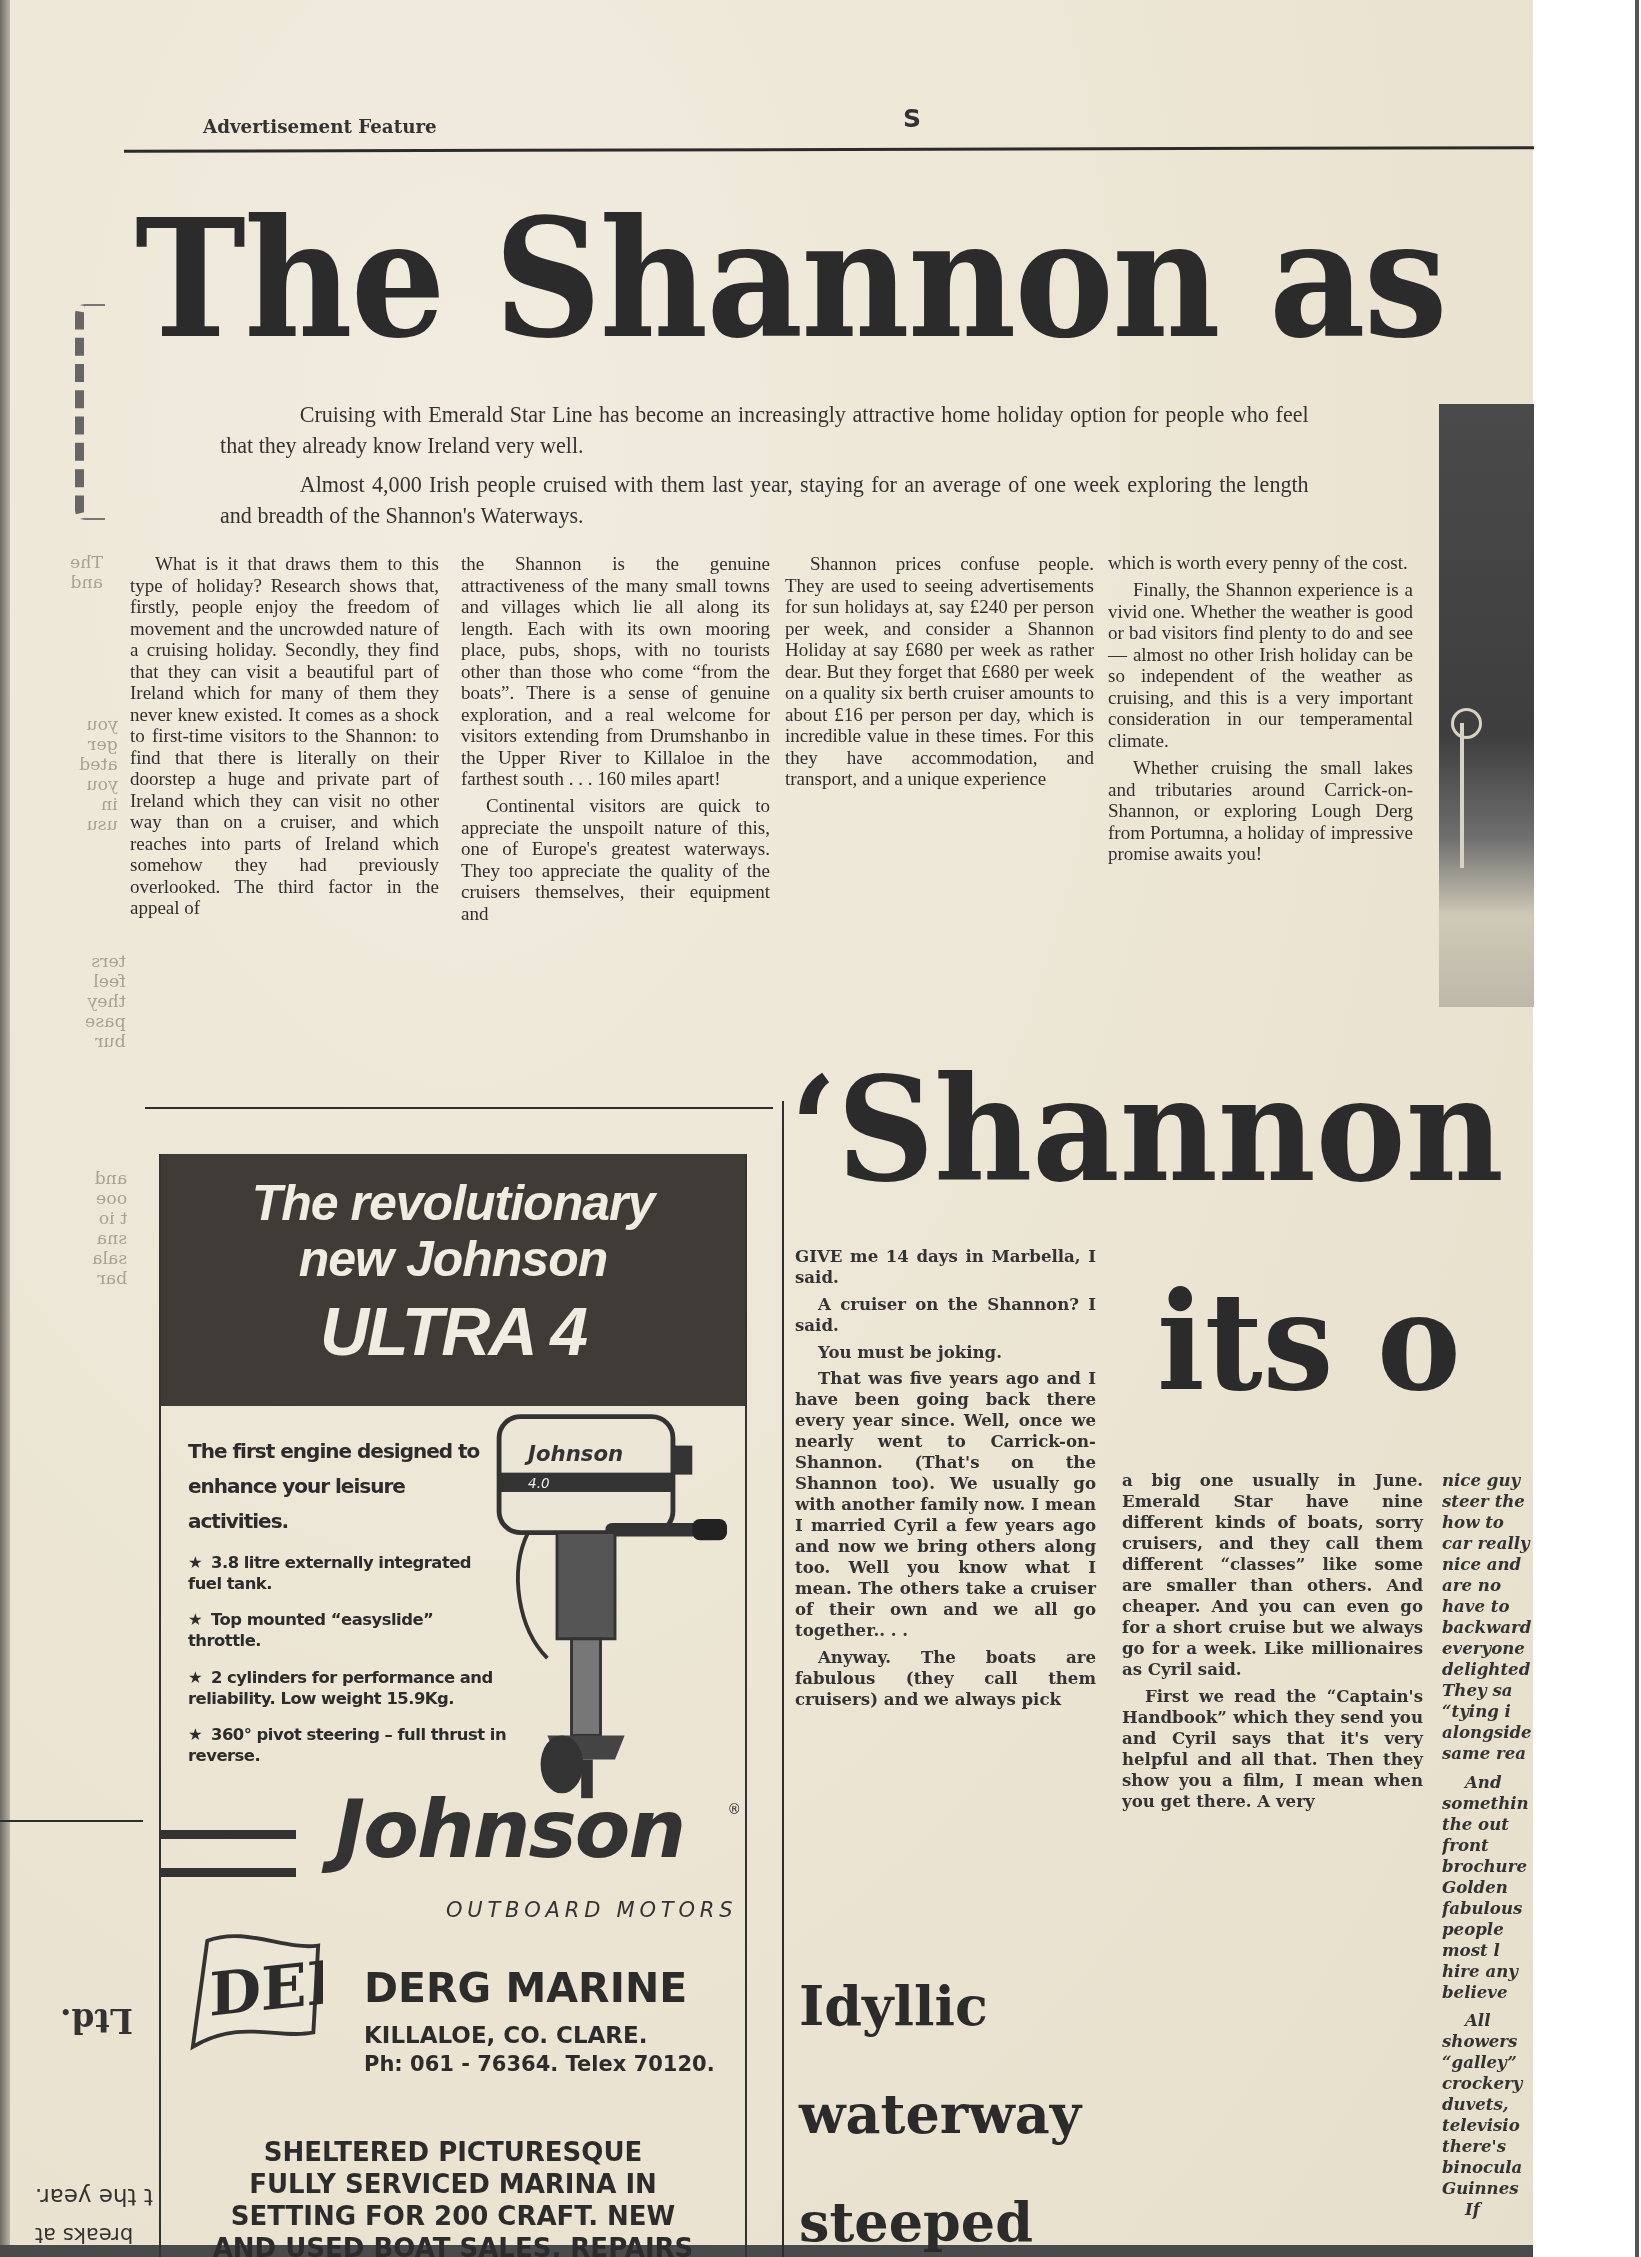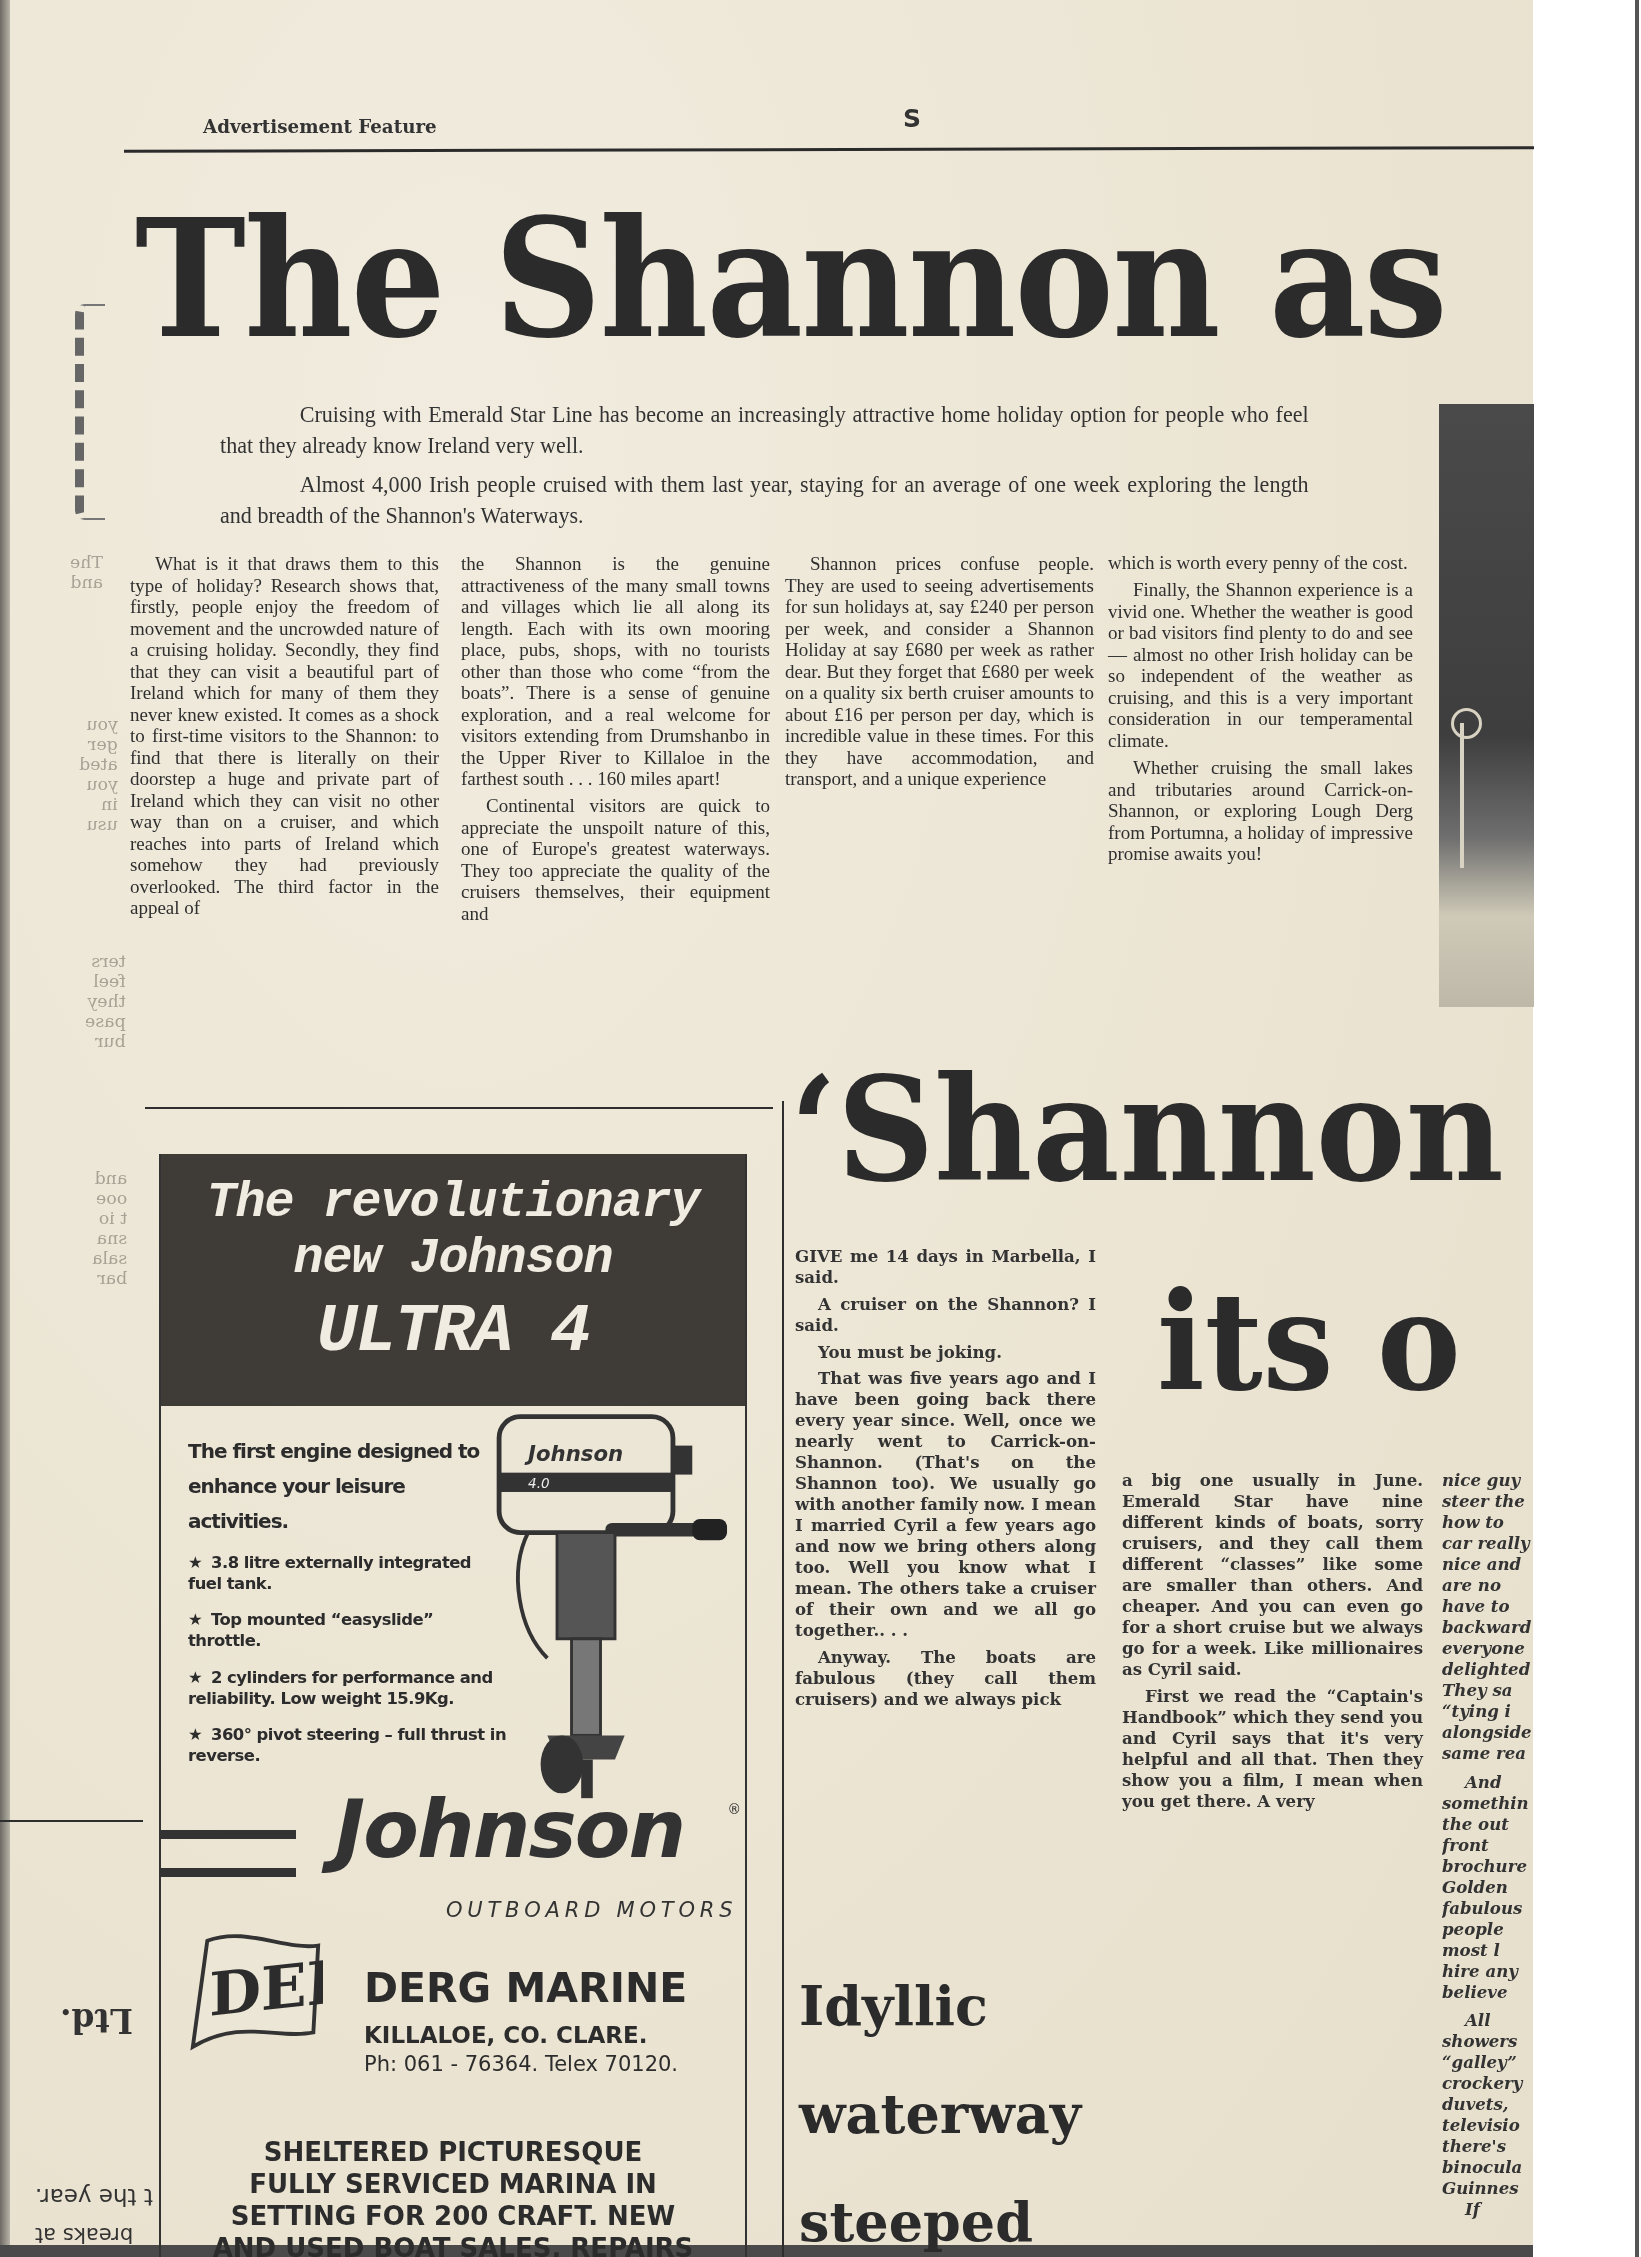--- a/index.html
+++ b/index.html
@@ -66,21 +66,21 @@
 
   .divider-h { left: 145px; top: 1107px; width: 628px; height: 1.9px; background: #2e2e2e; }
   .divider-v { left: 782px; top: 1101px; width: 1.9px; height: 1157px; background: #2e2e2e; }
   .divider-left { left: 0px; top: 1820px; width: 143px; height: 1.9px; background: #2e2e2e; }
   .divider-left-v { left: 159px; top: 1854px; width: 1.9px; height: 404px; background: #2e2e2e; }
 
   
   .ad { left: 159px; top: 1154px; width: 584px; height: 1104px; border-left: 2.9px solid #333; border-right: 2.9px solid #333; }
   .ad-banner {
     position: absolute; left: 0; top: 0; width: 584px; height: 252px; background: #3f3c38;
-    color: #f0ece1; text-align: center; font-family: Liberation Mono, monospace; font-weight: bold; font-style: italic;
+    color: #f0ece1; text-align: center; font-family: Liberation Sans, sans-serif; font-weight: bold; font-style: italic;
   }
   .ad-banner .l1 { font-size: 50px; line-height: 56px; padding-top: 21px; letter-spacing: -1px; }
   .ad-banner .l2 { font-size: 50px; line-height: 56px; letter-spacing: -1px; }
   .ad-banner .l3 { font-size: 68px; line-height: 89px; letter-spacing: -1.9px; }
   .ad-pitch {
     position: absolute; left: 27px; top: 280px; width: 319px;
     font-family: "DejaVu Sans", sans-serif; font-weight: bold; font-size: 20px; line-height: 35px; color: #2c2c2c; letter-spacing: -1px;
   }
   .ad-features {
     position: absolute; left: 27px; top: 398px; width: 319px;
@@ -105,21 +105,21 @@
   .derg-flag {
     position: absolute; left: 27px; top: 772px; width: 135px; height: 126px;
   }
   .derg-name {
     position: absolute; left: 203px; top: 814px; font-family: "DejaVu Sans", sans-serif; font-weight: bold; font-size: 41px; color: #2c2c2c; line-height: 1;
   }
   .derg-addr {
     position: absolute; left: 203px; top: 867px; font-family: "DejaVu Sans", sans-serif; font-weight: bold; font-size: 23px; color: #2c2c2c; line-height: 29px;
   }
   .derg-phone {
-    position: absolute; left: 203px; top: 898px; font-family: "DejaVu Sans", sans-serif; font-weight: normal; font-size: 21px; color: #2c2c2c;
+    position: absolute; left: 203px; top: 898px; font-family: "DejaVu Sans", sans-serif; font-weight: bold; font-size: 21px; color: #2c2c2c;
   }
   .ad-services {
     position: absolute; left: 0; top: 982px; width: 584px; text-align: center;
     font-family: "DejaVu Sans", sans-serif; font-weight: bold; font-size: 26px; line-height: 32px; color: #2c2c2c;
   }
 
   
   .headline2 {
     left: 790px; top: 1057px; white-space: nowrap;
     font-family: "DejaVu Serif", serif; font-weight: bold; font-size: 145px; color: #2b2b2b; line-height: 1;

